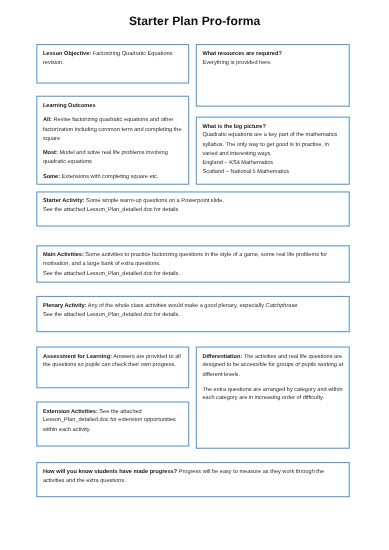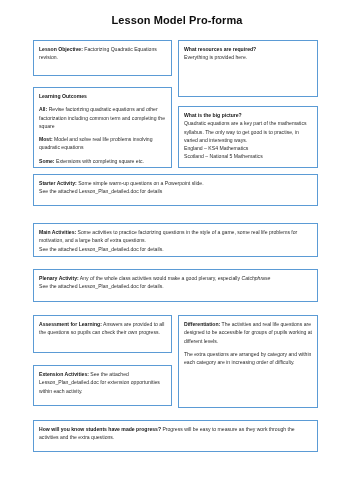--- a/index.html
+++ b/index.html
@@ -77,21 +77,21 @@
   #box-afl            { left: 33px;  top: 315px; width: 139px; height: 38px; }
   #box-differentiation{ left: 178px; top: 315px; width: 140px; height: 93px; }
   #box-extension      { left: 33px;  top: 365px; width: 139px; height: 41px; }
   #box-progress       { left: 33px;  top: 420px; width: 285px; height: 32px; }
 </style>
 </head>
 <body>
 
 <div id="page">
 
-  <div class="page-title">Lesson Model Pro-forma</div>
+  <div class="page-title">Starter Plan Pro-forma</div>
 
   <div class="box" id="box-objective">
     <p><span class="lbl">Lesson Objective:</span><span> Factorizing Quadratic Equations revision.</span></p>
   </div>
 
   <div class="box" id="box-resources">
     <p class="hdr">What resources are required?</p>
     <p>Everything is provided here.</p>
   </div>
 

